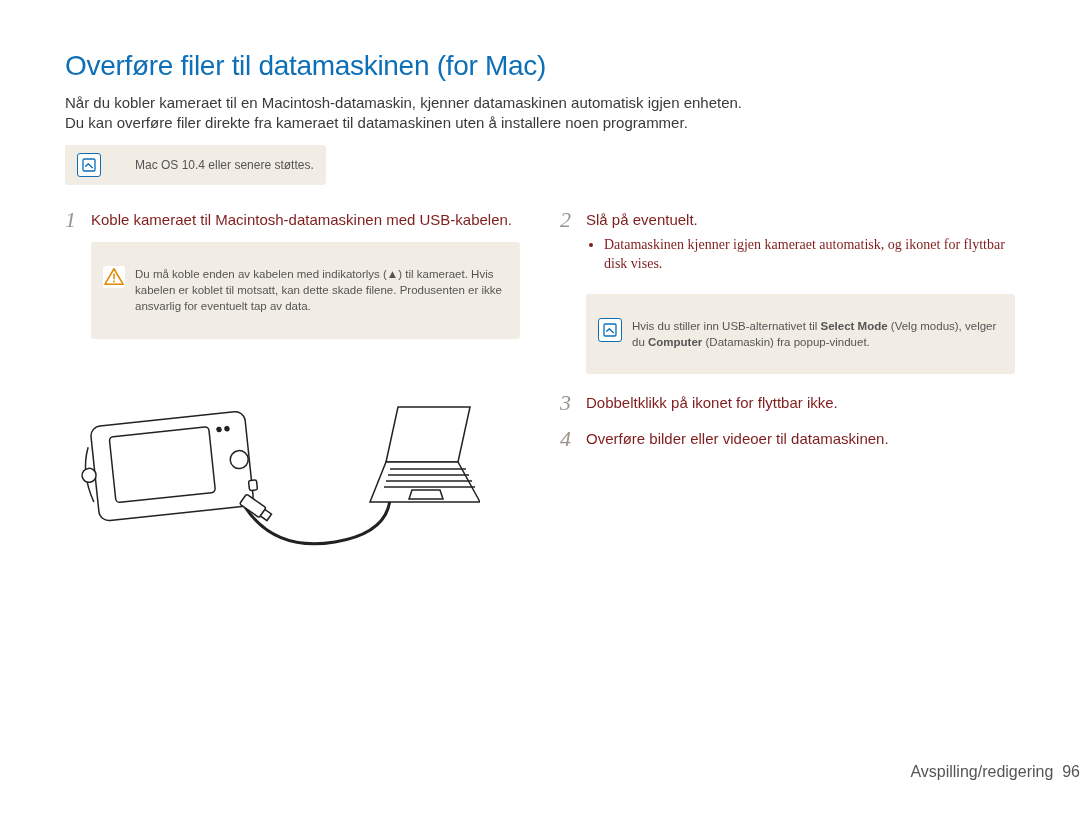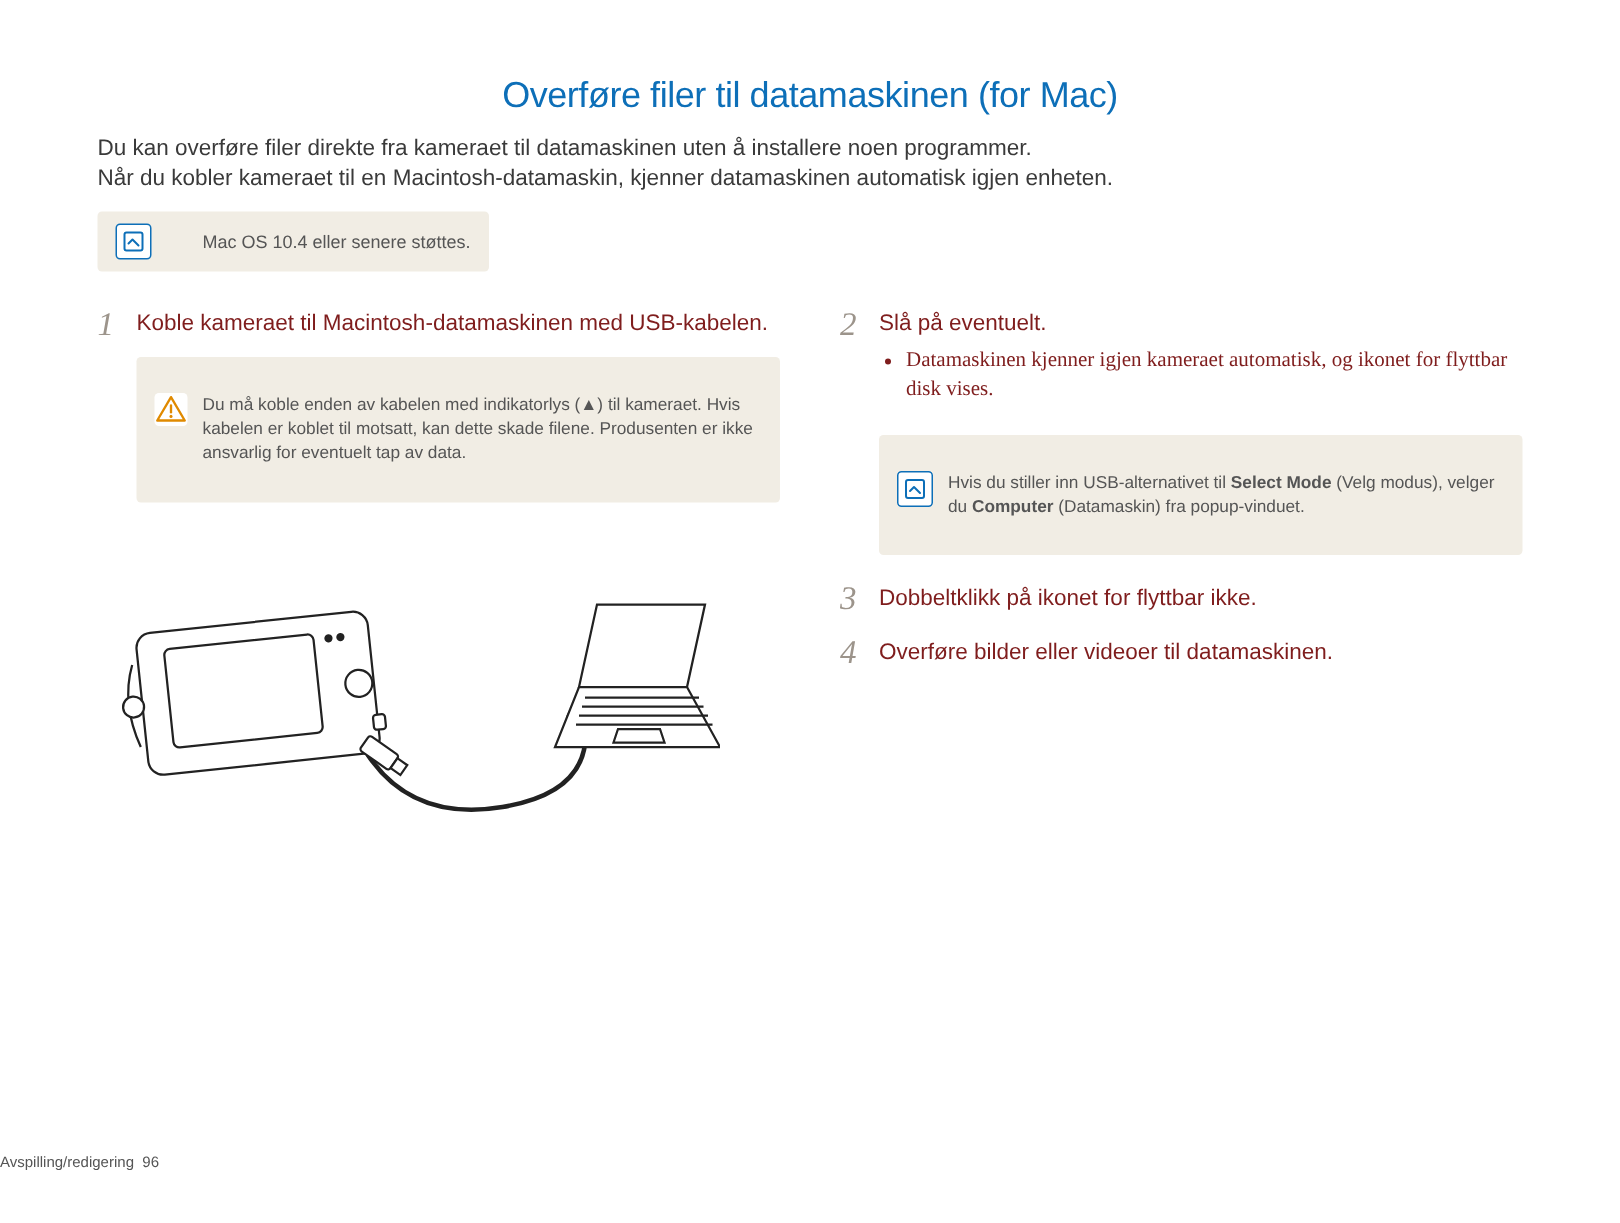--- a/index.html
+++ b/index.html
@@ -9,26 +9,25 @@
     height: 815px;
     font-family: Arial, Helvetica, sans-serif;
     color: #3a3a3a;
     position: relative;
     background: #fff;
   }
   .page {
     padding: 50px 65px 0 65px;
   }
   h1.title {
-    font-size: 24px;
+    font-size: 28px;
     font-weight: 400;
     color: #0d6fb8;
     margin: 0 0 12px 0;
     letter-spacing: -0.3px;
-    text-align: center;
   }
   p.intro {
     font-size: 15px;
     margin: 3px 0;
     color: #3a3a3a;
   }
   .note-box {
     display: flex;
     align-items: center;
     background: #f1ede4;
@@ -117,34 +116,34 @@
   .illustration {
     margin-top: 28px;
     margin-left: 5px;
   }
   .illustration svg { display:block; }
   .footer {
     position: absolute;
     bottom: 34px;
     left: 0;
     right: 0;
-    text-align: left;
-    font-size: 10px;
+    text-align: right;
+    font-size: 16px;
     color: #555;
   }
   .footer .pnum { color: #555; }
   .bold { font-weight: 700; }
 </style>
 </head>
 <body>
 
 <div class="page">
   <h1 class="title">Overføre filer til datamaskinen (for Mac)</h1>
+  <p class="intro">Når du kobler kameraet til en Macintosh-datamaskin, kjenner datamaskinen automatisk igjen enheten.</p>
   <p class="intro">Du kan overføre filer direkte fra kameraet til datamaskinen uten å installere noen programmer.</p>
-  <p class="intro">Når du kobler kameraet til en Macintosh-datamaskin, kjenner datamaskinen automatisk igjen enheten.</p>
 
   <div class="note-box">
     <span class="note-icon">
       <svg width="16" height="16" viewBox="0 0 24 24" fill="none" stroke="#0d6fb8" stroke-width="2">
         <rect x="3" y="3" width="18" height="18" rx="2"></rect>
         <path d="M7 14l4-4 6 6" stroke-linecap="round" stroke-linejoin="round"></path>
       </svg>
     </span>
     <span>Mac OS 10.4 eller senere støttes.</span>
   </div>

